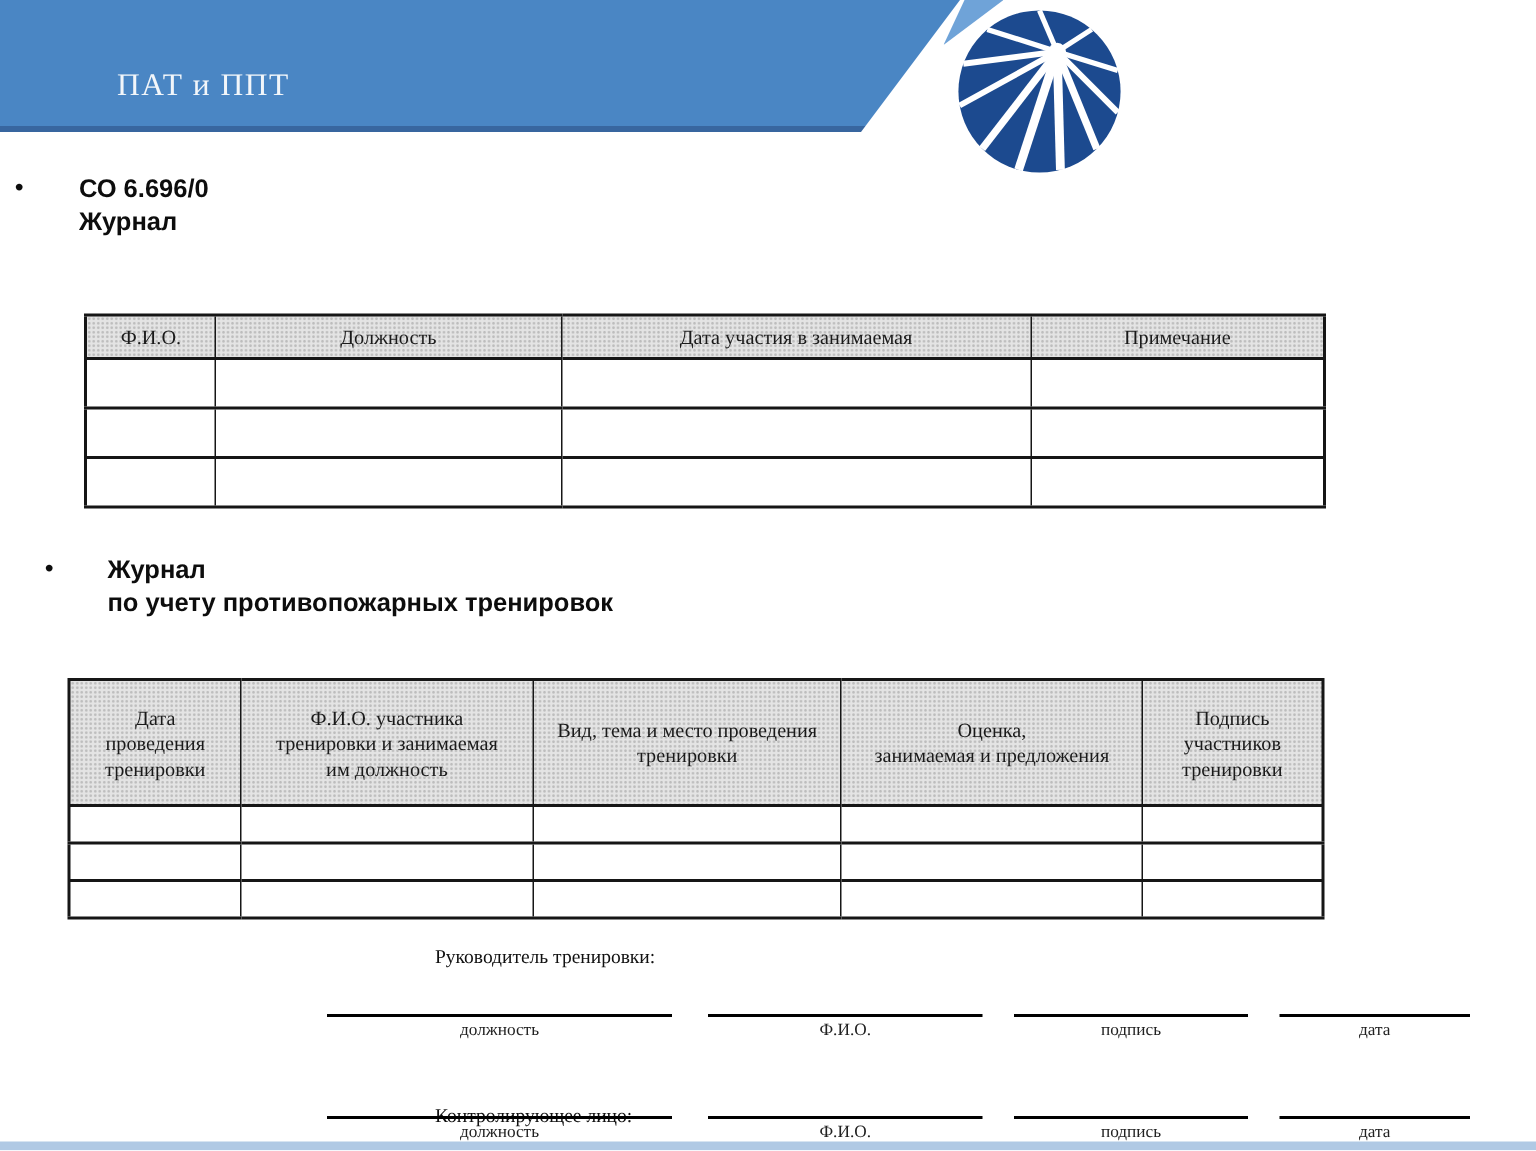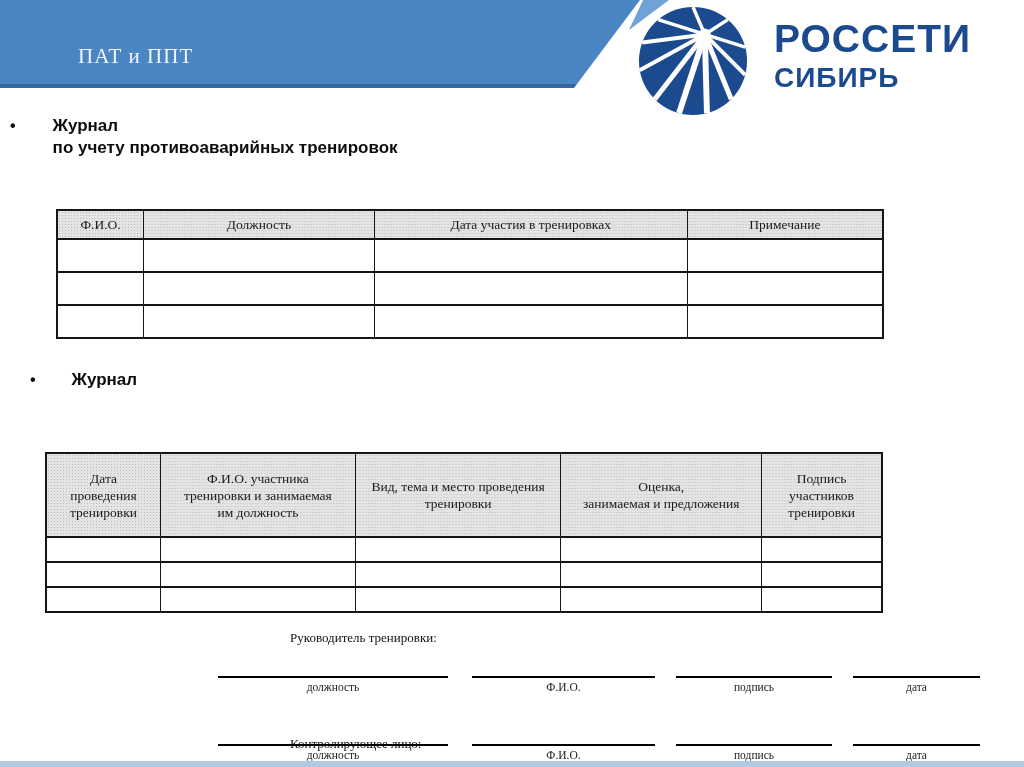--- a/index.html
+++ b/index.html
@@ -107,46 +107,42 @@
         <line x1="70" y1="31" x2="72.2" y2="111.1" stroke-width="6"></line>
         <line x1="70" y1="31" x2="96.9" y2="96.9" stroke-width="5"></line>
         <line x1="70" y1="31" x2="111.1" y2="72.2" stroke-width="4"></line>
         <line x1="70" y1="31" x2="111.1" y2="43.8" stroke-width="3.5"></line>
         <line x1="70" y1="31" x2="93.4" y2="15.9" stroke-width="3.5"></line>
         <line x1="70" y1="31" x2="58" y2="3" stroke-width="3.5"></line>
         <line x1="70" y1="31" x2="22.6" y2="15.9" stroke-width="3.5"></line>
       </g>
       <circle cx="70" cy="31" r="6" fill="#ffffff"></circle>
     </svg>
-    <div class="brand">
-      <div class="brand-top">РОССЕТИ</div>
-      <div class="brand-bottom">СИБИРЬ</div>
-    </div>
   </div>
 
   <div class="bullet-item b1">
     <span class="dot">•</span>
     <div class="txt">
+      <div>СО 6.696/0</div>
       <div>Журнал</div>
-      <div>по учету противоаварийных тренировок</div>
     </div>
   </div>
 
   <table class="journal t1">
     <colgroup>
       <col style="width:10.5%">
         <col style="width:27.9%">
         <col style="width:37.9%">
         <col style="width:23.7%">
     </colgroup>
     <thead>
       <tr>
         <th>Ф.И.О.</th>
         <th>Должность</th>
-        <th>Дата участия в тренировках</th>
+        <th>Дата участия в занимаемая</th>
         <th>Примечание</th>
       </tr>
     </thead>
     <tbody>
       <tr>
         <td></td>
           <td></td>
           <td></td>
           <td></td>
       </tr>
@@ -162,20 +158,21 @@
           <td></td>
           <td></td>
       </tr>
     </tbody>
   </table>
 
   <div class="bullet-item b2">
     <span class="dot">•</span>
     <div class="txt">
       <div>Журнал</div>
+      <div>по учету противопожарных тренировок</div>
     </div>
   </div>
 
   <table class="journal t2">
     <colgroup>
       <col style="width:13.7%">
         <col style="width:23.3%">
         <col style="width:24.6%">
         <col style="width:24%">
         <col style="width:14.4%">

